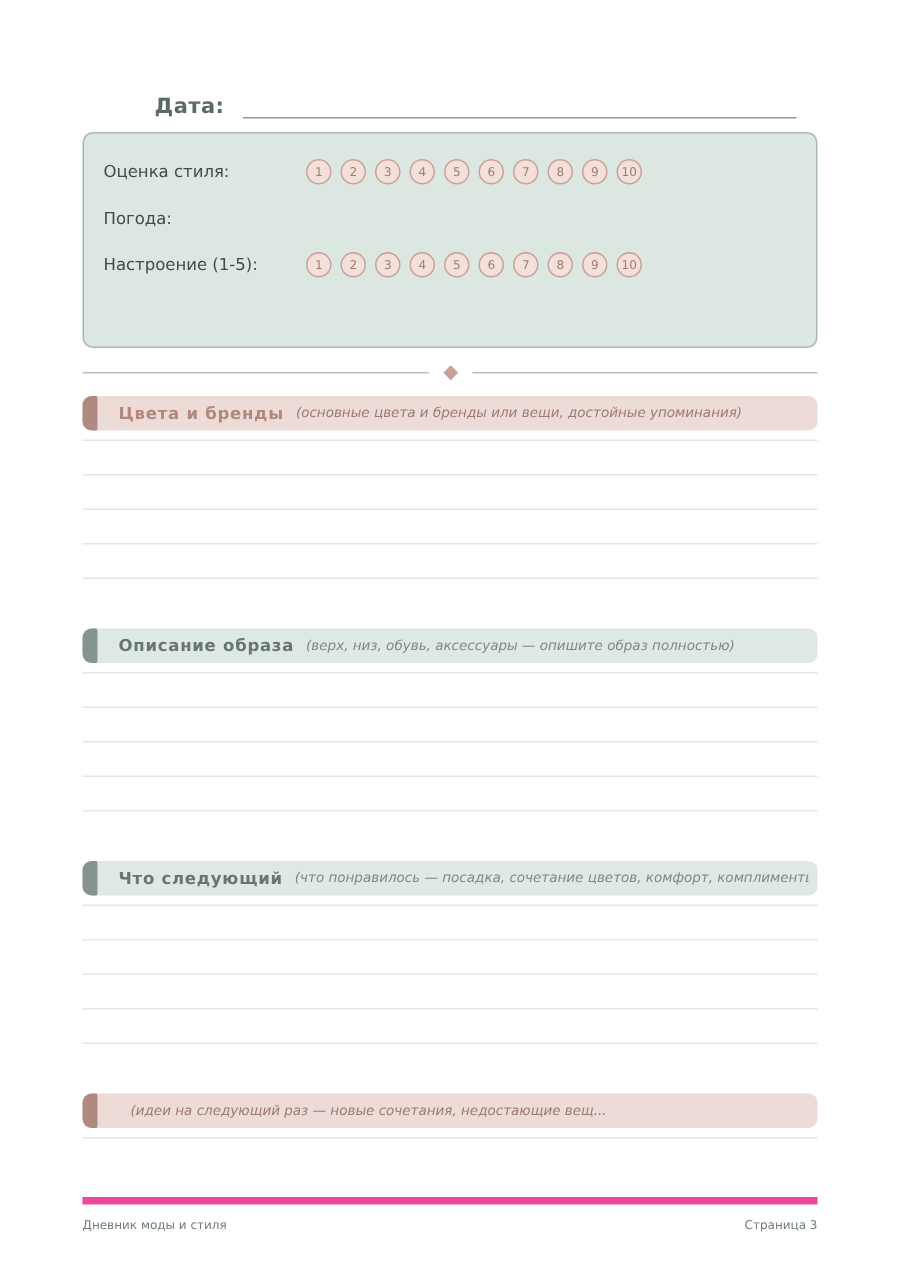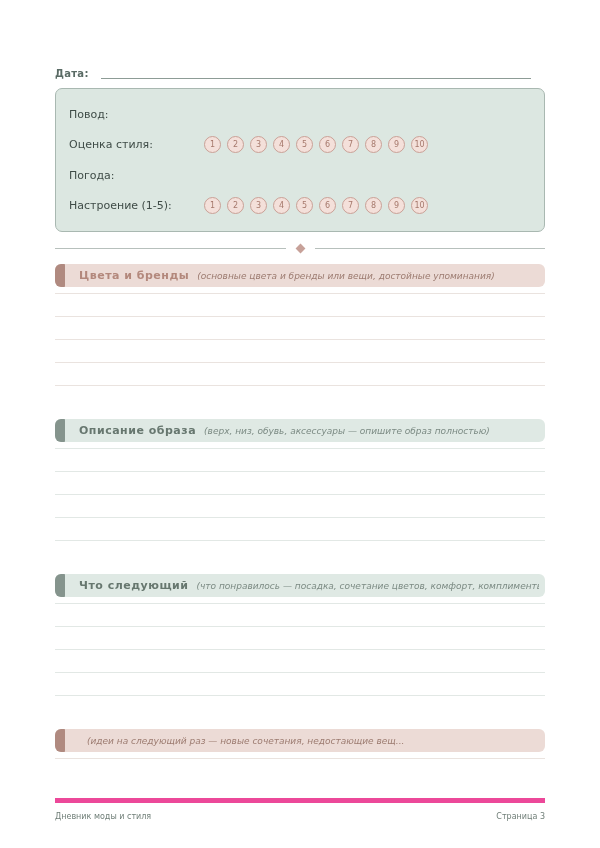--- a/index.html
+++ b/index.html
@@ -2,21 +2,21 @@
 <html><head>
 <meta charset="utf-8">
 <style>
   * { margin:0; padding:0; box-sizing:border-box; }
   html,body { width:600px; height:848px; background:#ffffff; }
   body { font-family:"DejaVu Sans", sans-serif; color:#414e49; }
   .page { width:600px; height:848px; padding:63px 55px 0 55px; }
 
   
   .date-row { display:flex; align-items:flex-end; height:16px; }
-  .date-label { font-size:10px; font-weight:bold; color:#5a6b65; letter-spacing:0.3px; }
+  .date-label { font-size:14px; font-weight:bold; color:#5a6b65; letter-spacing:0.3px;margin-left:48px; }
   .date-line { flex:1; margin-left:12px; margin-right:14px; border-bottom:1.5px solid #8d9c96; height:13px; }
 
   
   .meta-box { margin-top:9px; height:144px; background:#dce7e1; border:1px solid #a9b8b1;
               border-radius:7px; padding:10px 13px; display:flex; flex-direction:column; }
   .meta-row { height:31px; display:flex; align-items:center; }
   .meta-label { font-size:11px; color:#3f4c47; width:135px; flex-shrink:0; }
   .rating { display:flex; gap:6px; }
   .circle { width:17px; height:17px; border-radius:50%; background:#f4e0da; border:1px solid #c9a197;
             color:#a6796c; font-size:8px; line-height:15px; text-align:center; cursor:pointer; }
@@ -54,23 +54,20 @@
 <body>
 
 <div class="page">
 
   <div class="date-row">
     <span class="date-label">Дата:</span>
     <span class="date-line"></span>
   </div>
 
   <div class="meta-box">
-      <div class="meta-row">
-        <span class="meta-label">Повод:</span>
-      </div>
       <div class="meta-row">
         <span class="meta-label">Оценка стиля:</span>
         <div class="rating">
           <span class="circle">1</span>
           <span class="circle">2</span>
           <span class="circle">3</span>
           <span class="circle">4</span>
           <span class="circle">5</span>
           <span class="circle">6</span>
           <span class="circle">7</span>

